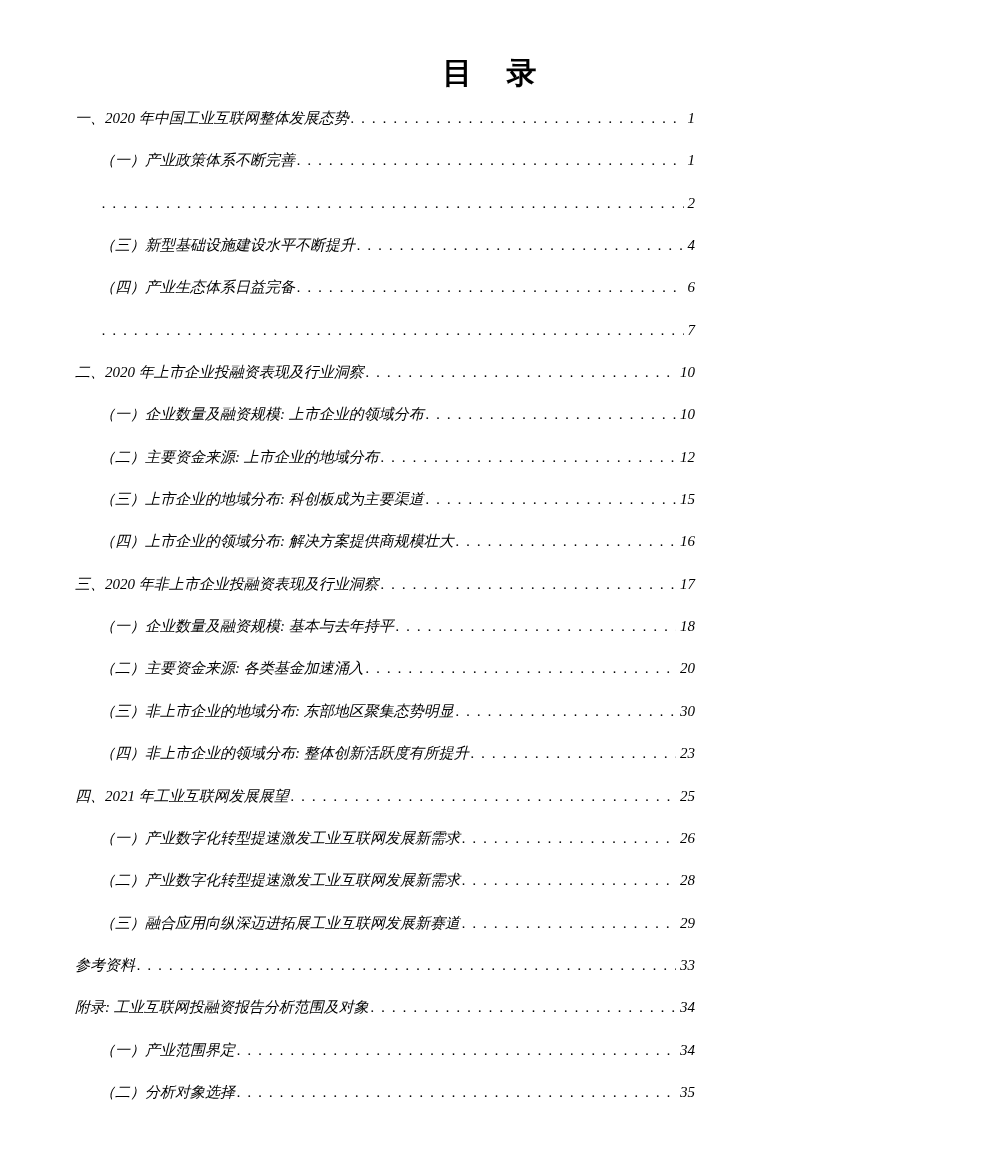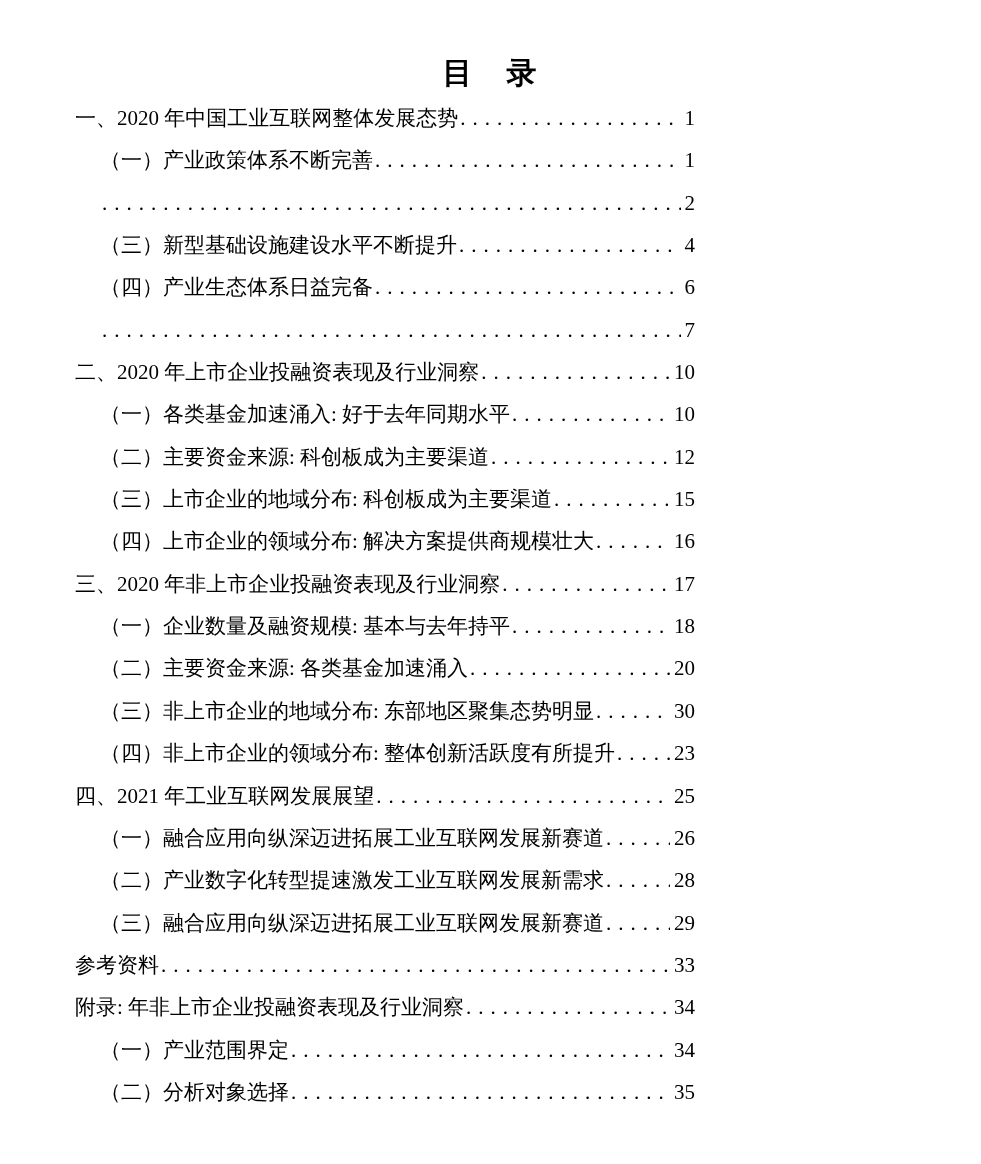--- a/index.html
+++ b/index.html
@@ -31,23 +31,24 @@
   .toc-list {
     position: absolute;
     top: 97px;
     left: 75px;
     right: 111px;
   }
   .toc-row {
     display: flex;
     align-items: flex-start;
     height: 42.35px;
-    font-size: 21px;
+    font-size: 15px;
     line-height: 42.35px;
     white-space: nowrap;
+    font-style: italic;
   }
   .toc-row.level-2 {
     padding-left: 25px;
   }
   .toc-label {
     flex: none;
     white-space: pre;
   }
   .toc-dots {
     flex: 1 1 auto;
@@ -105,27 +106,27 @@
     <span class="toc-page">7</span>
   </div>
 
   <div class="toc-row level-1">
     <span class="toc-label">二、2020 年上市企业投融资表现及行业洞察</span>
     <span class="toc-dots">..........................................................................................</span>
     <span class="toc-page">10</span>
   </div>
 
   <div class="toc-row level-2">
-    <span class="toc-label">（一）各类基金加速涌入: 好于去年同期水平</span>
+    <span class="toc-label">（一）企业数量及融资规模: 上市企业的领域分布</span>
     <span class="toc-dots">..........................................................................................</span>
     <span class="toc-page">10</span>
   </div>
 
   <div class="toc-row level-2">
-    <span class="toc-label">（二）主要资金来源: 科创板成为主要渠道</span>
+    <span class="toc-label">（二）主要资金来源: 上市企业的地域分布</span>
     <span class="toc-dots">..........................................................................................</span>
     <span class="toc-page">12</span>
   </div>
 
   <div class="toc-row level-2">
     <span class="toc-label">（三）上市企业的地域分布: 科创板成为主要渠道</span>
     <span class="toc-dots">..........................................................................................</span>
     <span class="toc-page">15</span>
   </div>
 
@@ -165,21 +166,21 @@
     <span class="toc-page">23</span>
   </div>
 
   <div class="toc-row level-1">
     <span class="toc-label">四、2021 年工业互联网发展展望</span>
     <span class="toc-dots">..........................................................................................</span>
     <span class="toc-page">25</span>
   </div>
 
   <div class="toc-row level-2">
-    <span class="toc-label">（一）融合应用向纵深迈进拓展工业互联网发展新赛道</span>
+    <span class="toc-label">（一）产业数字化转型提速激发工业互联网发展新需求</span>
     <span class="toc-dots">..........................................................................................</span>
     <span class="toc-page">26</span>
   </div>
 
   <div class="toc-row level-2">
     <span class="toc-label">（二）产业数字化转型提速激发工业互联网发展新需求</span>
     <span class="toc-dots">..........................................................................................</span>
     <span class="toc-page">28</span>
   </div>
 
@@ -189,21 +190,21 @@
     <span class="toc-page">29</span>
   </div>
 
   <div class="toc-row level-1">
     <span class="toc-label">参考资料</span>
     <span class="toc-dots">..........................................................................................</span>
     <span class="toc-page">33</span>
   </div>
 
   <div class="toc-row level-1">
-    <span class="toc-label">附录: 年非上市企业投融资表现及行业洞察</span>
+    <span class="toc-label">附录: 工业互联网投融资报告分析范围及对象</span>
     <span class="toc-dots">..........................................................................................</span>
     <span class="toc-page">34</span>
   </div>
 
   <div class="toc-row level-2">
     <span class="toc-label">（一）产业范围界定</span>
     <span class="toc-dots">..........................................................................................</span>
     <span class="toc-page">34</span>
   </div>
 

